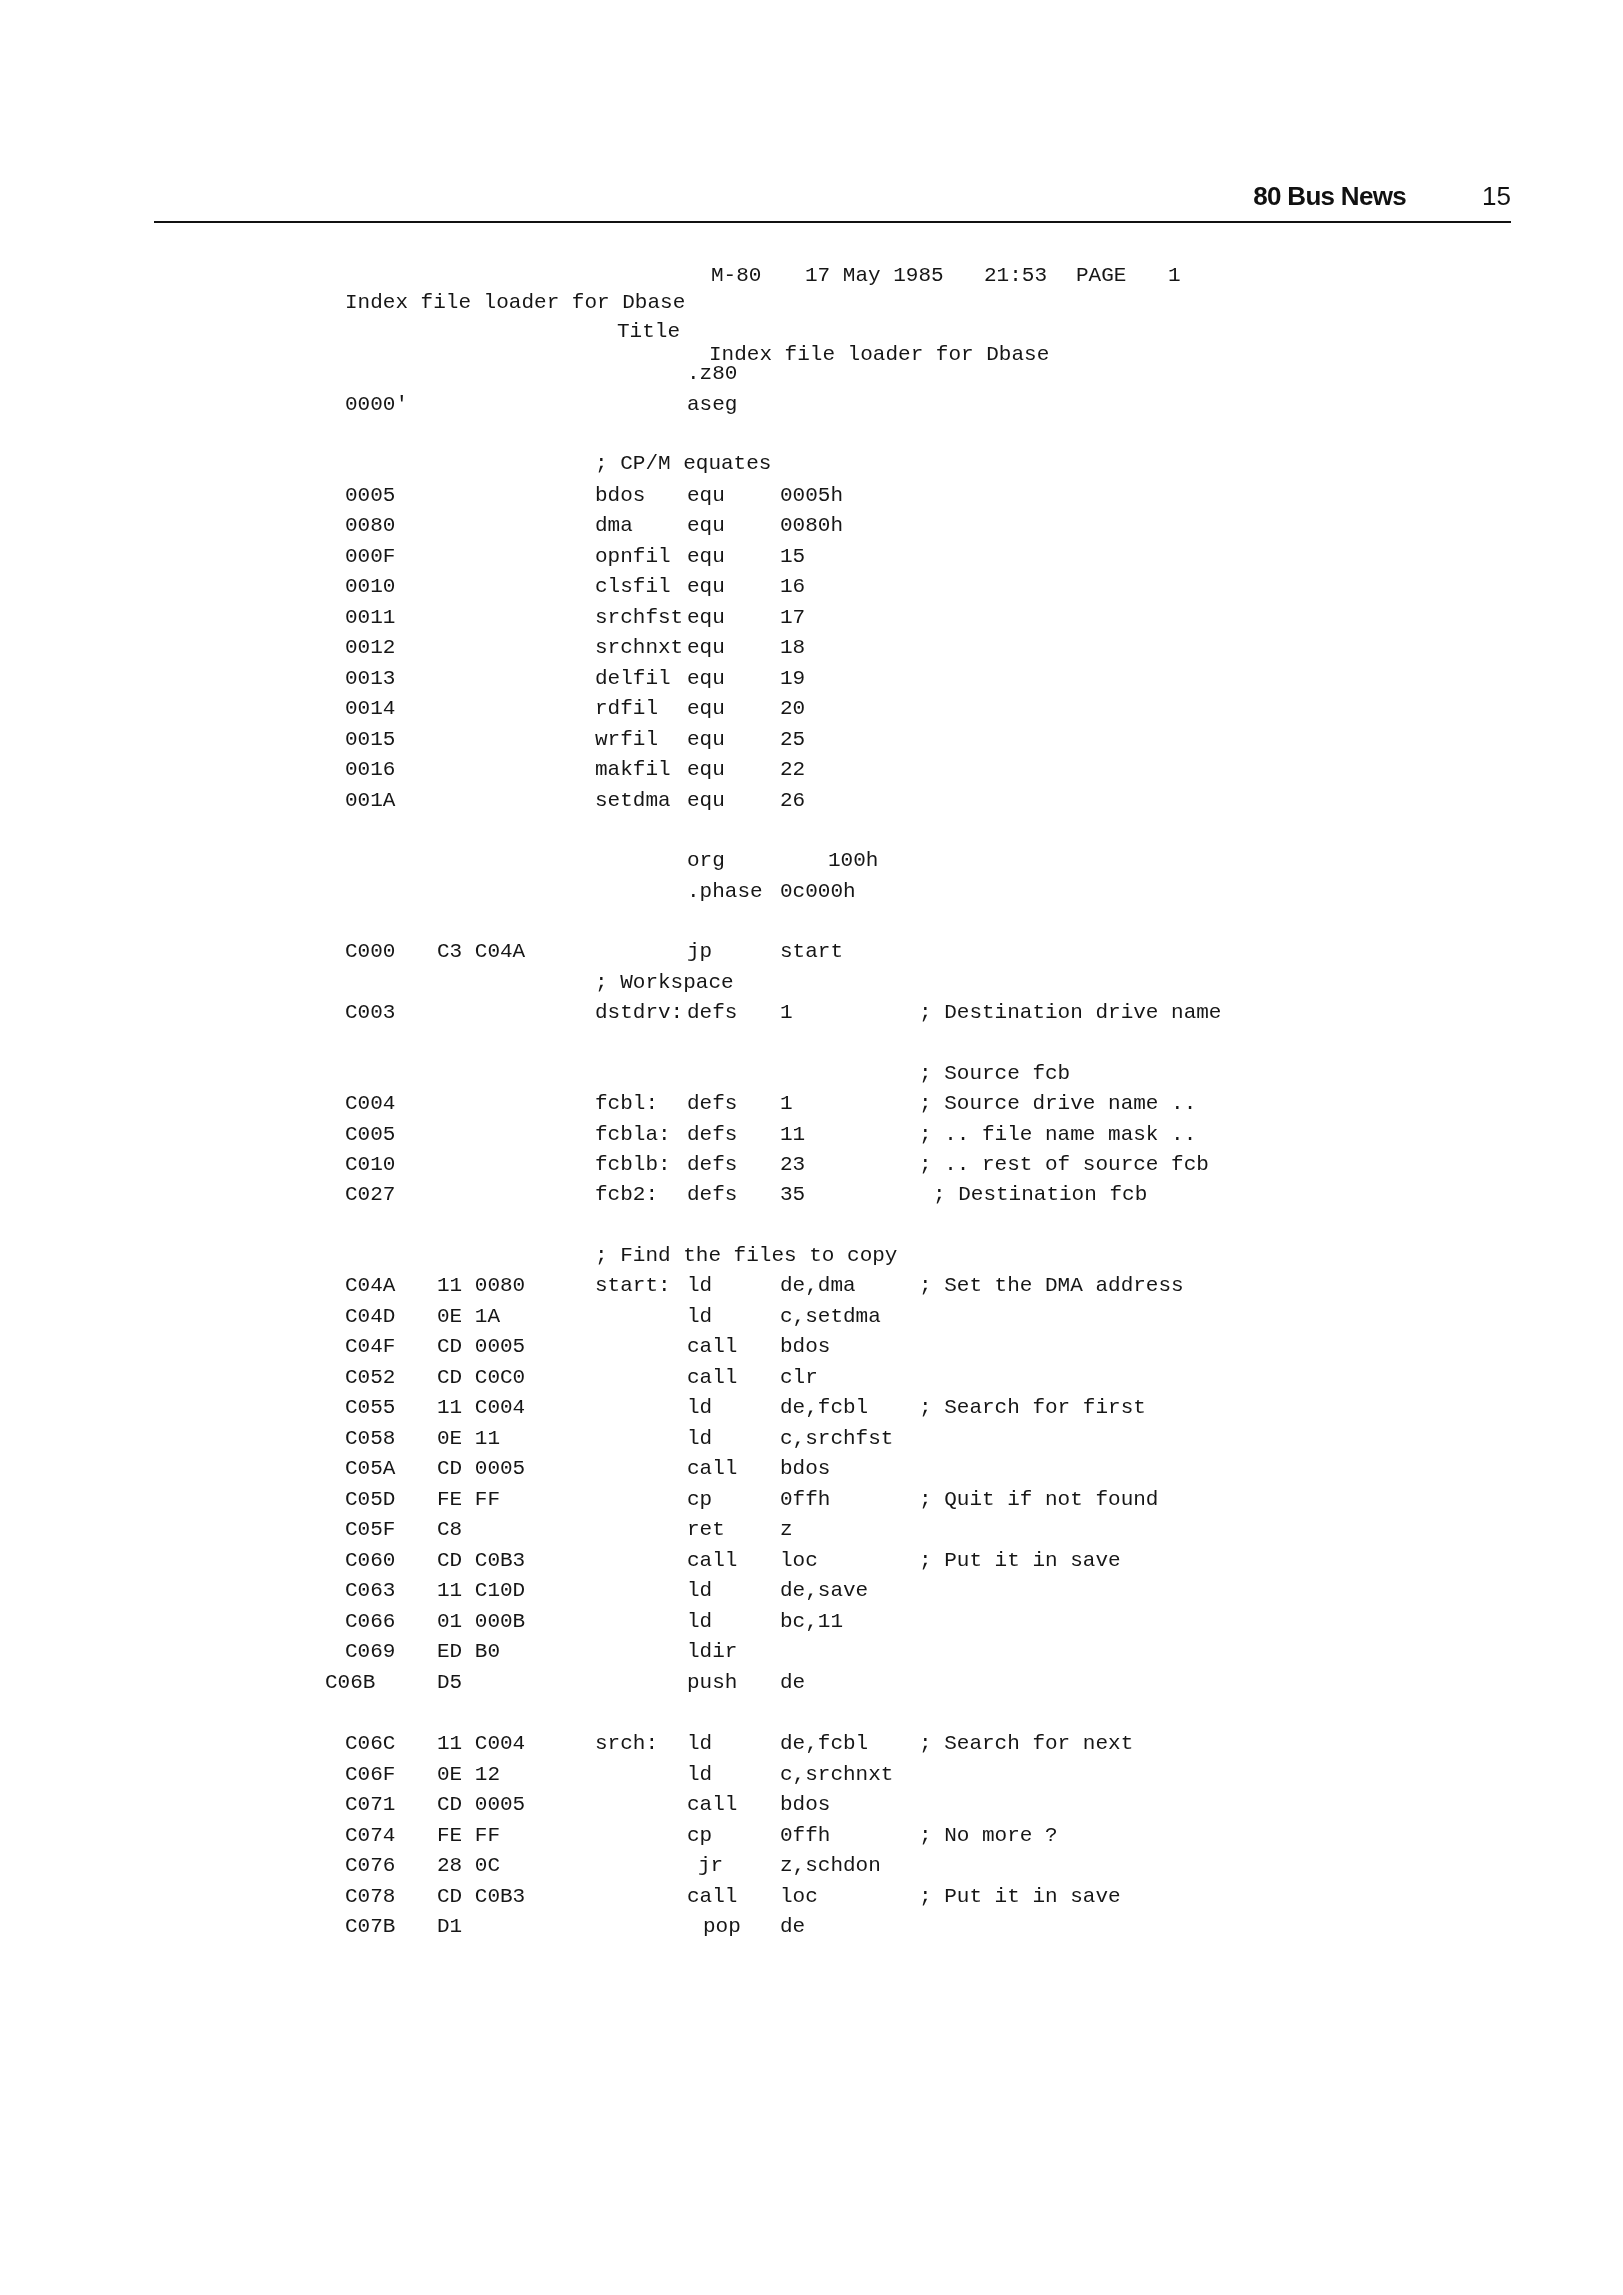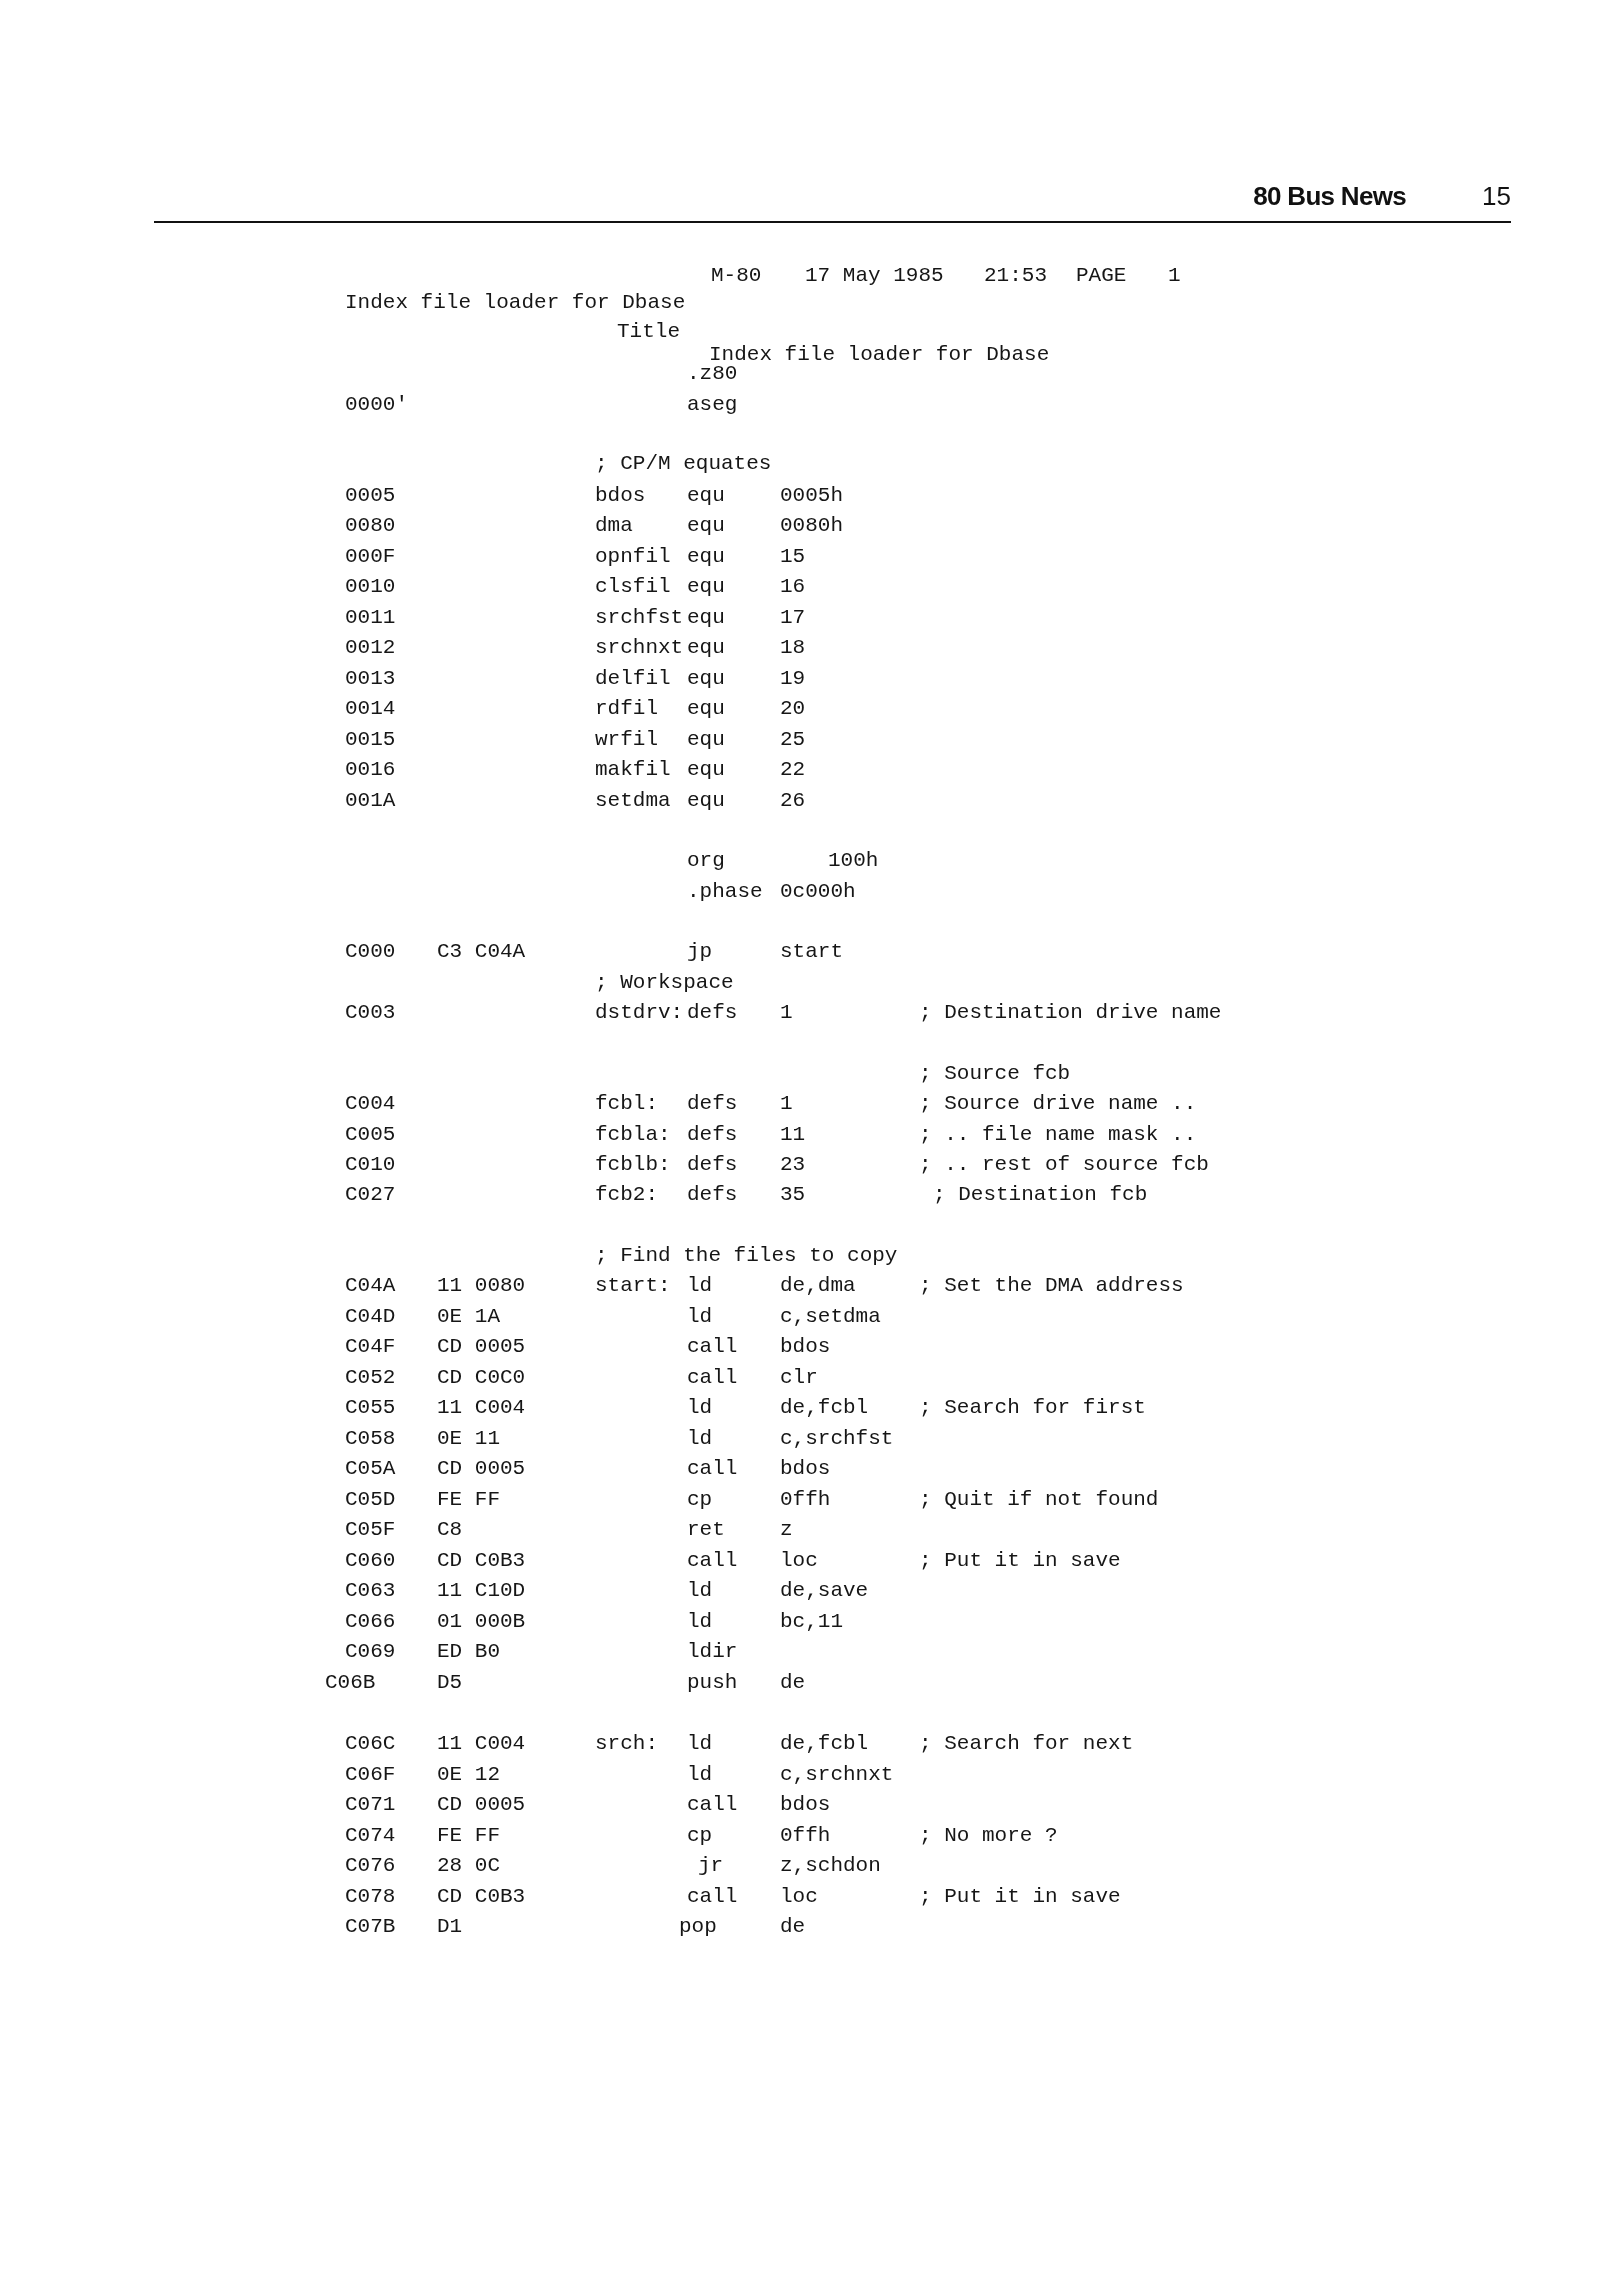--- a/index.html
+++ b/index.html
@@ -74,16 +74,16 @@
       <div class="line" style="top: 1579px; left: 0px;"><span class="c" style="left: 345px;">C063</span><span class="c" style="left: 437px;">11 C10D</span><span class="c" style="left: 595px;"></span><span class="c" style="left: 687px;">ld</span><span class="c" style="left: 780px;">de,save</span><span class="c" style="left: 919px;"></span></div>
       <div class="line" style="top: 1610px; left: 0px;"><span class="c" style="left: 345px;">C066</span><span class="c" style="left: 437px;">01 000B</span><span class="c" style="left: 595px;"></span><span class="c" style="left: 687px;">ld</span><span class="c" style="left: 780px;">bc,11</span><span class="c" style="left: 919px;"></span></div>
       <div class="line" style="top: 1640px; left: 0px;"><span class="c" style="left: 345px;">C069</span><span class="c" style="left: 437px;">ED B0</span><span class="c" style="left: 595px;"></span><span class="c" style="left: 687px;">ldir</span><span class="c" style="left: 780px;"></span><span class="c" style="left: 919px;"></span></div>
       <div class="line" style="top: 1671px; left: 0px;"><span class="c" style="left: 325px;">C06B</span><span class="c" style="left: 437px;">D5</span><span class="c" style="left: 595px;"></span><span class="c" style="left: 687px;">push</span><span class="c" style="left: 780px;">de</span><span class="c" style="left: 919px;"></span></div>
       <div class="line" style="top: 1732px; left: 0px;"><span class="c" style="left: 345px;">C06C</span><span class="c" style="left: 437px;">11 C004</span><span class="c" style="left: 595px;">srch:</span><span class="c" style="left: 687px;">ld</span><span class="c" style="left: 780px;">de,fcbl</span><span class="c" style="left: 919px;">; Search for next</span></div>
       <div class="line" style="top: 1763px; left: 0px;"><span class="c" style="left: 345px;">C06F</span><span class="c" style="left: 437px;">0E 12</span><span class="c" style="left: 595px;"></span><span class="c" style="left: 687px;">ld</span><span class="c" style="left: 780px;">c,srchnxt</span><span class="c" style="left: 919px;"></span></div>
       <div class="line" style="top: 1793px; left: 0px;"><span class="c" style="left: 345px;">C071</span><span class="c" style="left: 437px;">CD 0005</span><span class="c" style="left: 595px;"></span><span class="c" style="left: 687px;">call</span><span class="c" style="left: 780px;">bdos</span><span class="c" style="left: 919px;"></span></div>
       <div class="line" style="top: 1824px; left: 0px;"><span class="c" style="left: 345px;">C074</span><span class="c" style="left: 437px;">FE FF</span><span class="c" style="left: 595px;"></span><span class="c" style="left: 687px;">cp</span><span class="c" style="left: 780px;">0ffh</span><span class="c" style="left: 919px;">; No more ?</span></div>
       <div class="line" style="top: 1854px; left: 0px;"><span class="c" style="left: 345px;">C076</span><span class="c" style="left: 437px;">28 0C</span><span class="c" style="left: 595px;"></span><span class="c" style="left: 698px;">jr</span><span class="c" style="left: 780px;">z,schdon</span><span class="c" style="left: 919px;"></span></div>
       <div class="line" style="top: 1885px; left: 0px;"><span class="c" style="left: 345px;">C078</span><span class="c" style="left: 437px;">CD C0B3</span><span class="c" style="left: 595px;"></span><span class="c" style="left: 687px;">call</span><span class="c" style="left: 780px;">loc</span><span class="c" style="left: 919px;">; Put it in save</span></div>
-      <div class="line" style="top: 1915px; left: 0px;"><span class="c" style="left: 345px;">C07B</span><span class="c" style="left: 437px;">D1</span><span class="c" style="left: 595px;"></span><span class="c" style="left: 679px; text-align: right;">pop</span><span class="c" style="left: 780px;">de</span><span class="c" style="left: 919px;"></span></div>
+      <div class="line" style="top: 1915px; left: 0px;"><span class="c" style="left: 345px;">C07B</span><span class="c" style="left: 437px;">D1</span><span class="c" style="left: 595px;"></span><span class="c" style="left: 703px; text-align: right;">pop</span><span class="c" style="left: 780px;">de</span><span class="c" style="left: 919px;"></span></div>
     </div>
 </div>
 
 
 </body></html>

